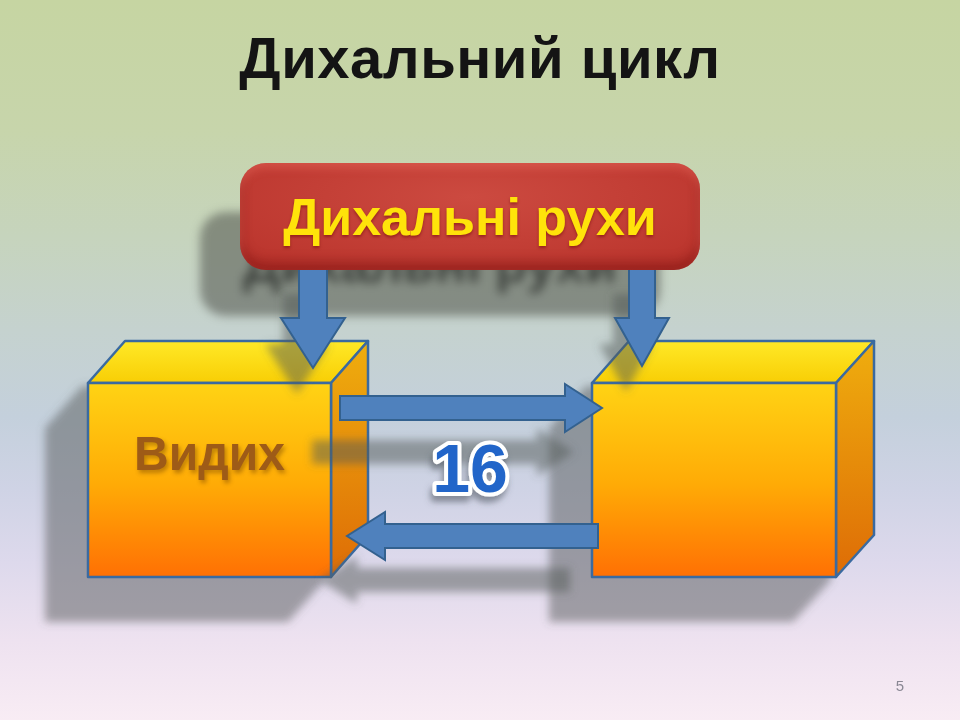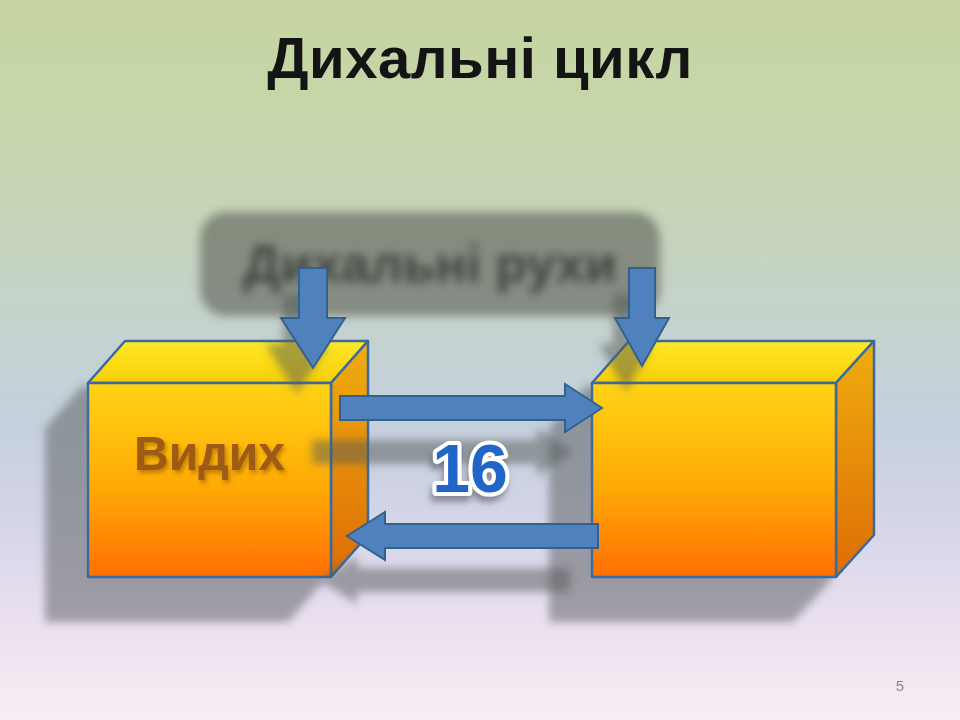--- a/index.html
+++ b/index.html
@@ -64,21 +64,21 @@
   .page-number{
     position:absolute;right:56px;bottom:26px;
     font-size:15px;color:#8a8894;
   }
 </style>
 </head>
 <body>
 
 <div id="slide">
 
-  <div class="title">Дихальні цикл</div>
+  <div class="title">Дихальний цикл</div>
 
   <div class="top-box-shadow">
     <span>Дихальні рухи</span>
   </div>
 
   <svg class="diagram-svg" width="960" height="720" viewBox="0 0 960 720">
     <defs>
       <linearGradient id="frontGrad" x1="0" y1="0" x2="0" y2="1">
         <stop offset="0" stop-color="#ffd314"></stop>
         <stop offset="0.52" stop-color="#ffab06"></stop>
@@ -131,18 +131,21 @@
     <g fill="#4f81bd" stroke="#33618f" stroke-width="2">
       <use href="#arrowDownLeft"></use>
       <use href="#arrowDownRight"></use>
       <use href="#arrowRight"></use>
       <use href="#arrowLeft"></use>
     </g>
 
     <text x="470" y="492" text-anchor="middle" font-family="Liberation Sans, sans-serif" font-size="68" font-weight="bold" fill="#2065c9" stroke="#ffffff" stroke-width="8" paint-order="stroke" stroke-linejoin="round" filter="url(#f16)">16</text>
   </svg>
 
+  <div class="top-box">
+    <span>Дихальні рухи</span>
+  </div>
 
   <div class="cube-label left">Видих</div>
 
   <div class="page-number">5</div>
 
 </div>
 
 </body></html>

